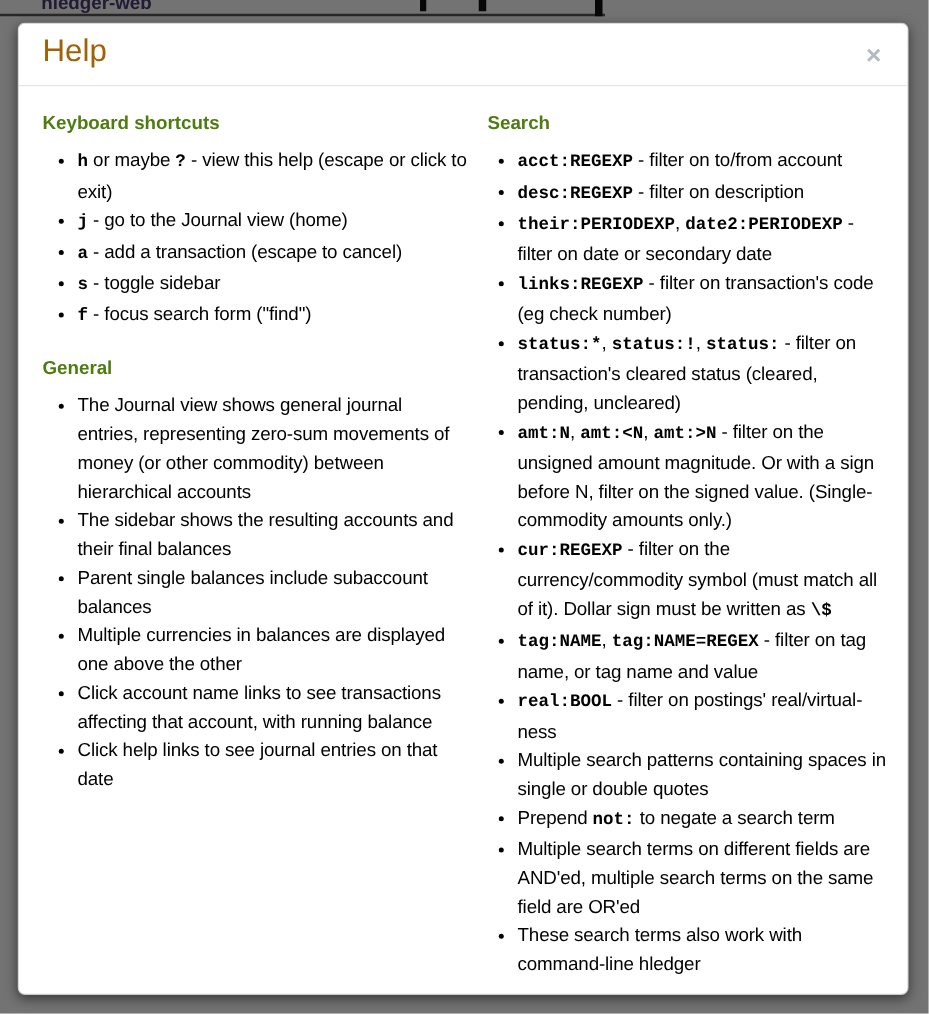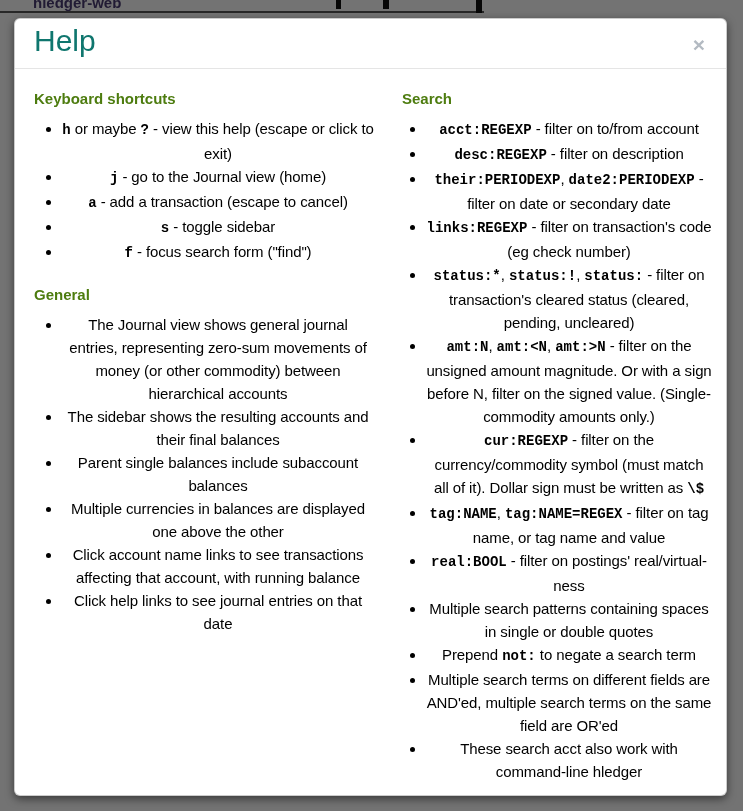--- a/index.html
+++ b/index.html
@@ -60,23 +60,23 @@
     box-shadow: 0 3px 9px rgba(0, 0, 0, 0.5);
     box-sizing: border-box;
     overflow: hidden;
   }
   .modal-header {
     position: relative;
     padding: 7px 20px 12px 19px;
     border-bottom: 1px solid #e5e5e5;
   }
   .modal-title {
-    font-size: 30px;
+    font-size: 25px;
     line-height: 30px;
-    color: #0f766e;
+    color: #a16207;
     font-weight: normal;
   }
   .close-btn {
     position: absolute;
     top: 15px;
     right: 21px;
     border: 0;
     background: transparent;
     padding: 0;
     font-family: "Liberation Sans", sans-serif;
@@ -92,29 +92,28 @@
     box-sizing: border-box;
   }
   .col-left {
     width: 356px;
     flex: 0 0 356px;
     padding-right: 16px;
     box-sizing: border-box;
   }
   .col-right {
     flex: 1 1 auto;
-    margin-left: 12px;
   }
   .section-heading {
     font-size: 15px;
     font-weight: bold;
     color: #4d7c0f;
     margin: 0 0 10px 0;
   }
-  .section-heading + ul { margin-top: 10px; text-align: center; }
+  .section-heading + ul { margin-top: 10px; }
   ul.help-list {
     margin: 10px 0 21px 0;
     padding-left: 28px;
   }
   .col-right ul.help-list { padding-left: 24px; }
   ul.help-list li {
     font-size: 15px;
     line-height: 23px;
     color: #000;
     letter-spacing: -0.1px;
@@ -173,17 +172,17 @@
           <li><code>their:PERIODEXP</code>, <code>date2:PERIODEXP</code> - filter on date or secondary date</li>
           <li><code>links:REGEXP</code> - filter on transaction's code (eg check number)</li>
           <li><code>status:*</code>, <code>status:!</code>, <code>status:</code> - filter on transaction's cleared status (cleared, pending, uncleared)</li>
           <li><code>amt:N</code>, <code>amt:&lt;N</code>, <code>amt:&gt;N</code> - filter on the unsigned amount magnitude. Or with a sign before N, filter on the signed value. (Single-commodity amounts only.)</li>
           <li><code>cur:REGEXP</code> - filter on the currency/commodity symbol (must match all of it). Dollar sign must be written as <code>\$</code></li>
           <li><code>tag:NAME</code>, <code>tag:NAME=REGEX</code> - filter on tag name, or tag name and value</li>
           <li><code>real:BOOL</code> - filter on postings' real/virtual-ness</li>
           <li>Multiple search patterns containing spaces in single or double quotes</li>
           <li>Prepend <code>not:</code> to negate a search term</li>
           <li>Multiple search terms on different fields are AND'ed, multiple search terms on the same field are OR'ed</li>
-          <li>These search acct also work with command-line hledger</li>
+          <li>These search terms also work with command-line hledger</li>
         </ul>
       </div>
   </div>
 </div>
 
 </body></html>

